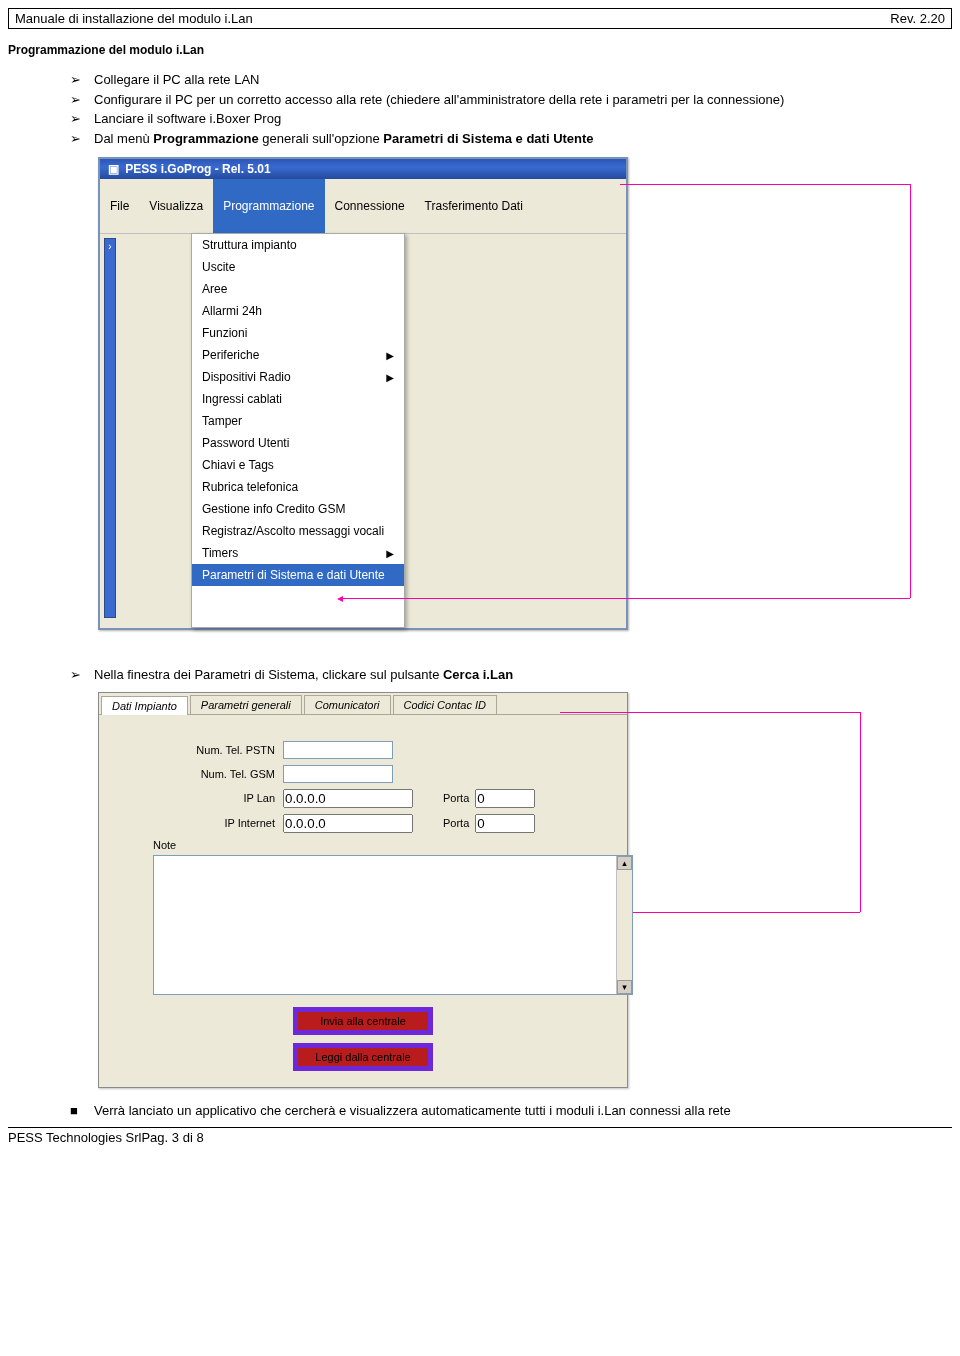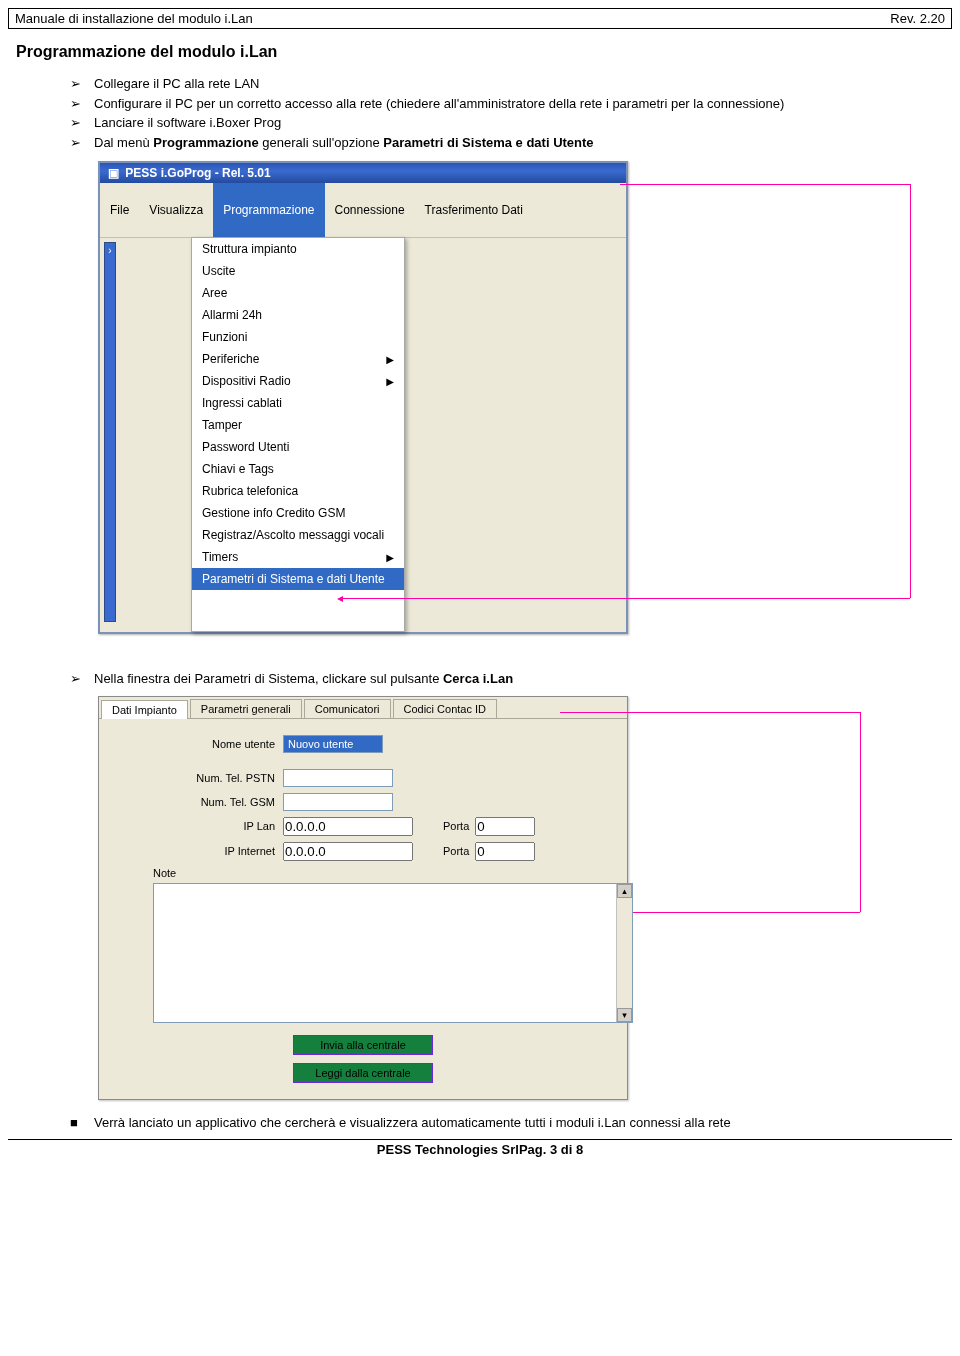--- a/index.html
+++ b/index.html
@@ -14,21 +14,21 @@
   }
   .page { padding: 8px 8px 20px 8px; position: relative; }
   .doc-header {
     border: 1px solid #000;
     padding: 2px 6px;
     display: flex;
     justify-content: space-between;
     font-size: 13px;
     margin-bottom: 14px;
   }
-  .section-title { font-weight: bold; font-size: 16px; margin: 6px 0 14px 8px; }
+  .section-title { font-weight: bold; font-size: 12px; margin: 6px 0 14px 0; }
   .bullets { margin-left: 62px; margin-bottom: 8px; }
   .bullet-row { display: flex; align-items: flex-start; margin-bottom: 2px; line-height: 1.35; font-size: 13px;}
   .bullet-glyph { width: 24px; flex:none; }
   .bullet-row b { font-weight: bold; }
   .screenshot-frame {
     margin: 10px 0 10px 90px;
     width: 530px;
     background: #ece9d8;
     border: 2px solid #7a92b8;
     box-shadow: 1px 1px 2px rgba(0,0,0,.3);
@@ -98,21 +98,21 @@
     background:linear-gradient(#4a6aa5,#6d88b8);
     color:#fff; padding:3px 6px;
     display:flex; justify-content:space-between; align-items:center;
     font-size:11px;
   }
   .param-title .wbtns span{
     display:inline-block; width:14px;height:12px;background:#d4d0c8;
     border:1px solid #888; margin-left:2px; text-align:center; line-height:10px;
     font-size:9px; color:#000;
   }
-  .tabs { display:flex; background:#ece9d8; padding:2px 2px 0 2px; border-bottom:1px solid #aca899;}
+  .tabs { display:flex; background:#ece9d8; padding:2px 2px 0 2px; border-bottom:1px solid #aca899;font-style:italic;}
   .tab { padding:3px 10px; border:1px solid #aca899; border-bottom:none; background:#ece9d8; margin-right:2px; font-size:11px;}
   .tab.active { background:#fff; position:relative; top:1px;}
   .param-body { background:#ece9d8; padding:16px 14px 8px 14px; }
   .frow { display:flex; align-items:center; margin-bottom:6px; }
   .frow label { width:170px; text-align:right; padding-right:8px; font-size:11px;}
   .frow input[type=text]{
     border:1px solid #7f9db9; background:#fff; font-size:11px;
     padding:1px 4px; height:18px;
   }
   .hl-input { background:#316ac5 !important; color:#fff; }
@@ -135,26 +135,26 @@
   .textarea{
     width:480px; height:140px; background:#fff; border:1px solid #7f9db9;
     margin:4px 0 0 40px; position:relative;
   }
   .sbar{position:absolute; right:0; top:0; width:16px; height:100%; background:#ece9d8; border-left:1px solid #c0c0c0;}
   .sbar span{display:block; text-align:center; font-size:9px; border:1px solid #999; background:#d4d0c8; height:14px; line-height:12px;}
   .sbar .bot{position:absolute; bottom:0; width:100%;}
   .action-btns{ text-align:center; margin-top:12px;}
   .action-btns button{
     display:block; margin:0 auto 8px auto; width:140px;
-    border:1px solid #6d28d9; background:#15803d; padding:3px 0; font-size:11px;
+    border:5px solid #6d28d9; background:#b91c1c; padding:3px 0; font-size:11px;
   }
   .square-bullet{ width:24px; flex:none; text-align:left;}
   .doc-footer{
     border-top:1px solid #000; margin-top:2px; padding:2px 0 0 0;
-    display:flex; justify-content:center; font-size:13px;font-weight:bold;
+    display:flex; justify-content:flex-start; font-size:13px;
   }
   .doc-footer-wrap{ padding:0 0 0 0;}
 </style>
 </head>
 <body>
 
 <div class="page">
 
   <div class="doc-header">
     <span>Manuale di installazione del modulo i.Lan</span>
@@ -278,24 +278,20 @@
   <div class="pink-line" style="left:600px; top:912px; width:260px;"></div>
 
   <div class="param-window">
     <div class="tabs">
       <div class="tab active">Dati Impianto</div>
       <div class="tab">Parametri generali</div>
       <div class="tab">Comunicatori</div>
       <div class="tab">Codici Contac ID</div>
     </div>
     <div class="param-body">
-      <div class="frow">
-        <label>Nome utente</label>
-        <input type="text" class="hl-input" style="width: 100px;" value="Nuovo utente">
-      </div>
       <div style="height:10px"></div>
       <div class="frow">
         <label>Num. Tel. PSTN</label>
         <input type="text" style="width: 110px;">
       </div>
       <div class="frow">
         <label>Num. Tel. GSM</label>
         <input type="text" style="width: 110px;">
       </div>
 

